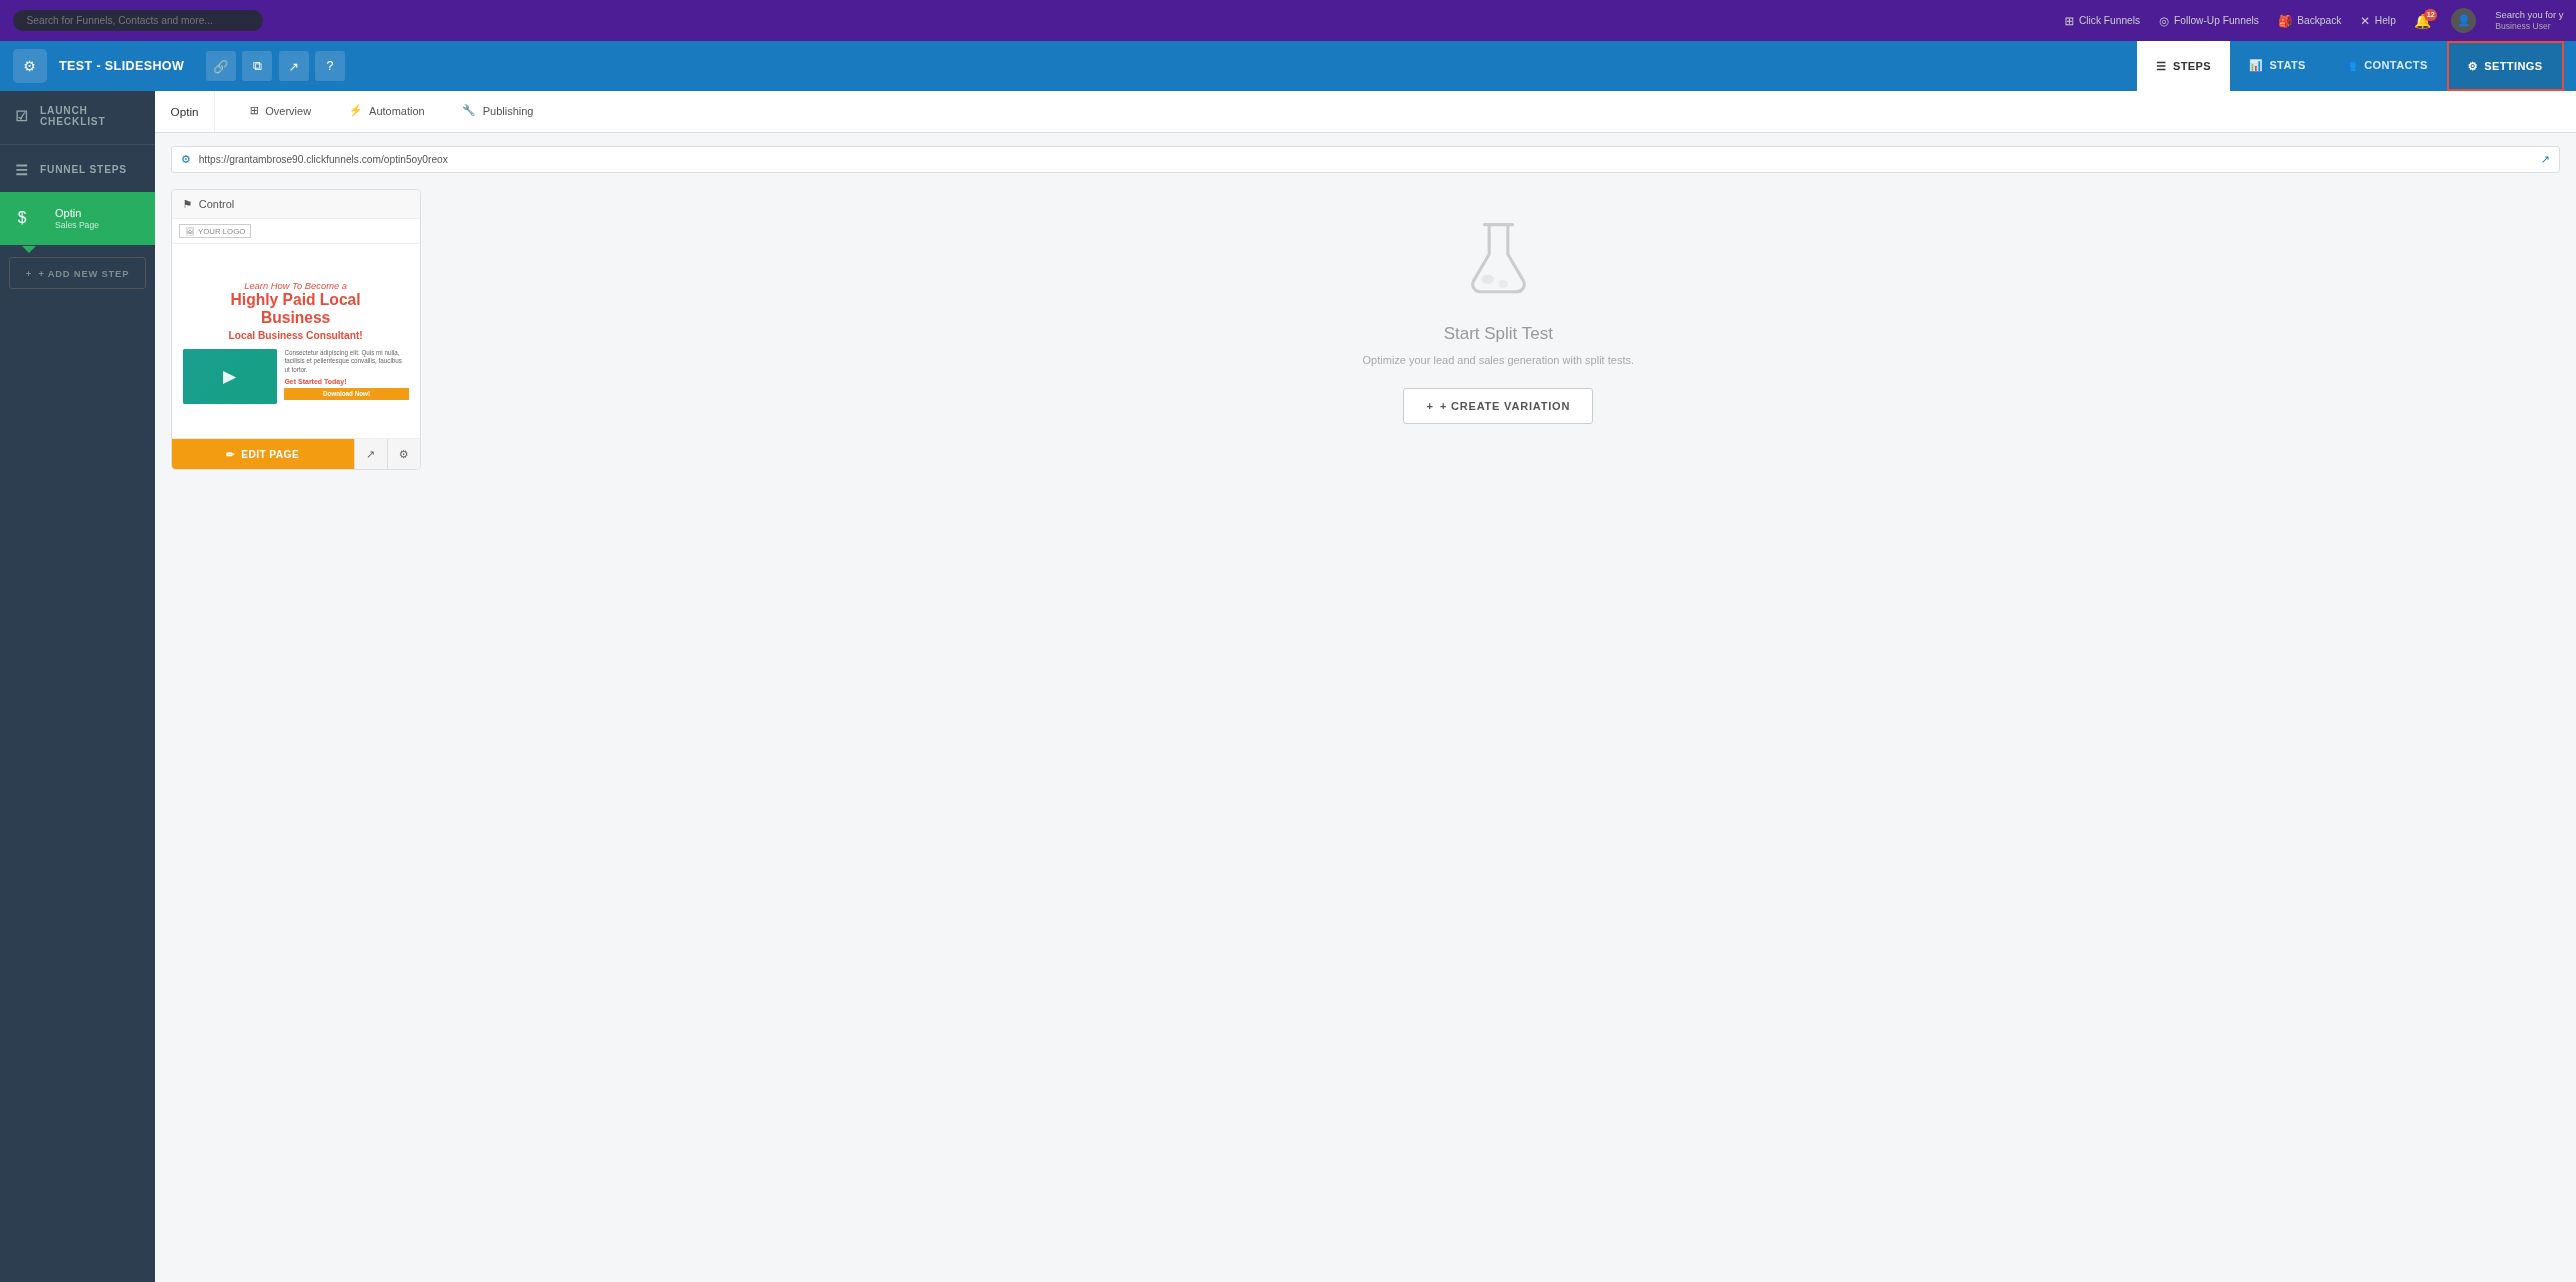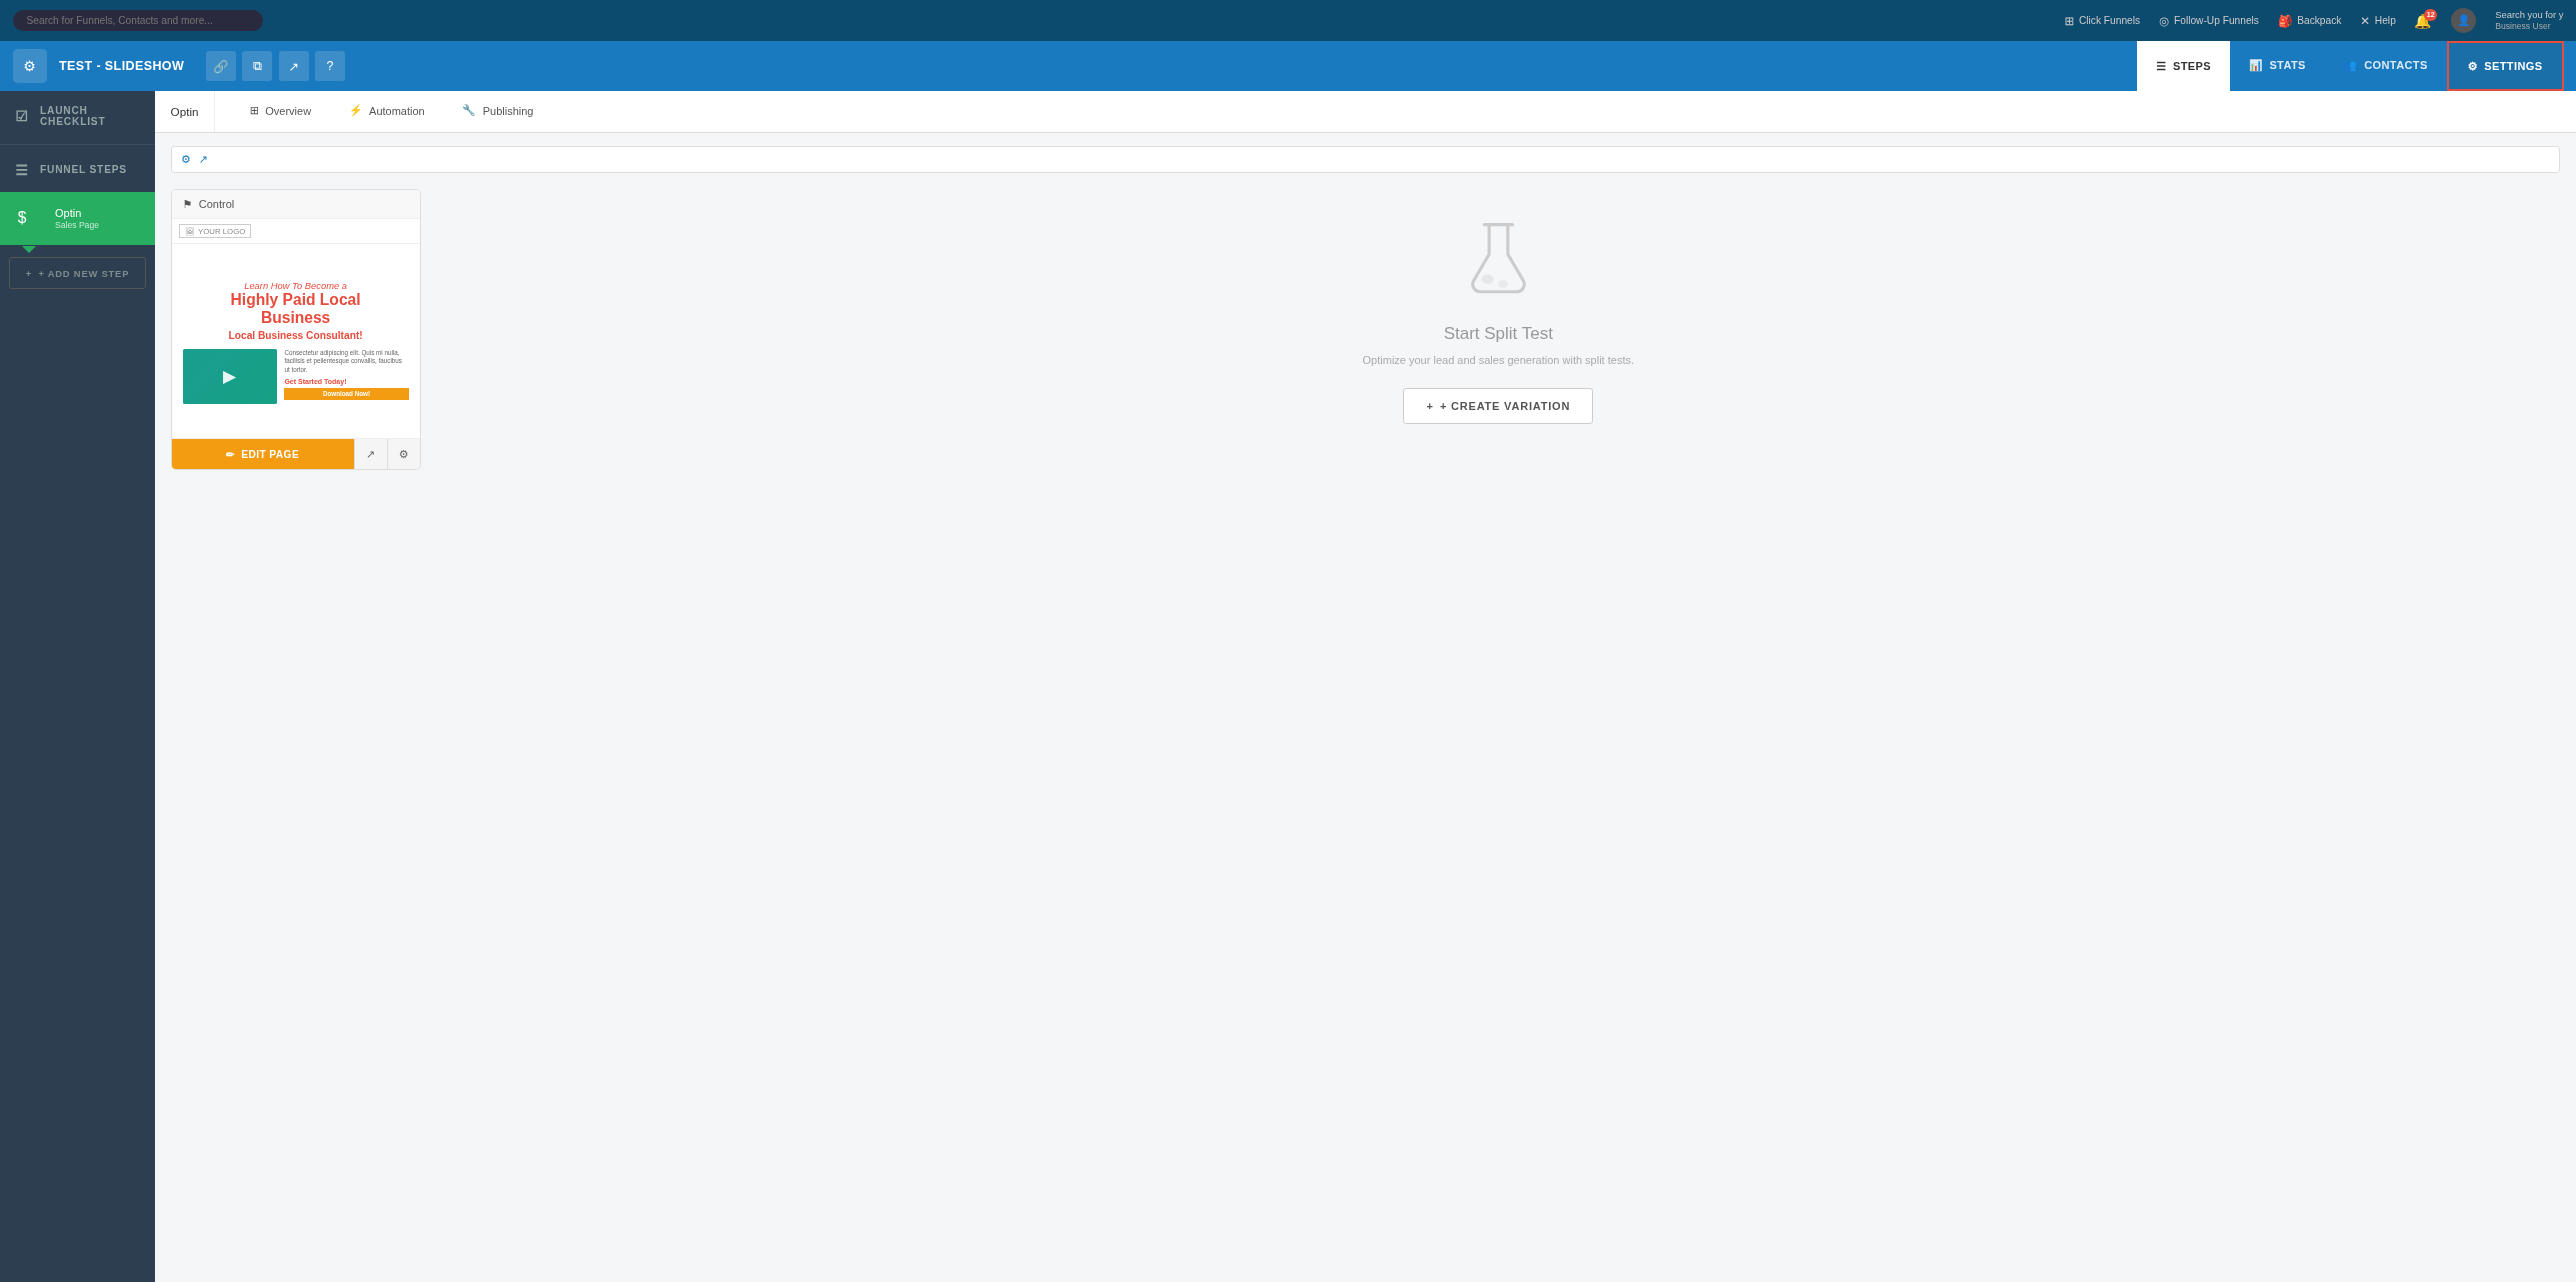--- a/index.html
+++ b/index.html
@@ -1,20 +1,20 @@
 <!DOCTYPE html>
 <html style="font-size:12.5px"><head>
   <meta charset="utf-8">
   <style>
     * { box-sizing: border-box; margin: 0; padding: 0; }
     body { font-family: 'Helvetica Neue', Arial, sans-serif; background: #f0f0f0; overflow-x: hidden; }
 
     
     .top-nav {
-      background: #0c4a6e;
+      background: #4c1d95;
       height: 41px;
       display: flex;
       align-items: center;
       padding: 0 12.5px;
       gap: 9.4px;
     }
     .search-bar {
       background: #2a2a3e;
       border: none;
       border-radius: 15.6px;
@@ -514,20 +514,21 @@
         <div class="sub-tab">
           <span class="sub-tab-icon">🔧</span>
           <span>Publishing</span>
         </div>
       </div>
     </div>
 
     <div class="url-bar-wrapper">
       <div class="url-bar">
         <span class="url-gear">⚙</span>
+        <span class="url-text">https://grantambrose90.clickfunnels.com/optin5oy0reox</span>
         <span class="url-external">↗</span>
       </div>
     </div>
 
     <div class="variations-grid">
 
       <div class="control-card">
         <div class="control-card-header">
           <span class="flag-icon">⚑</span>
           <span>Control</span>

